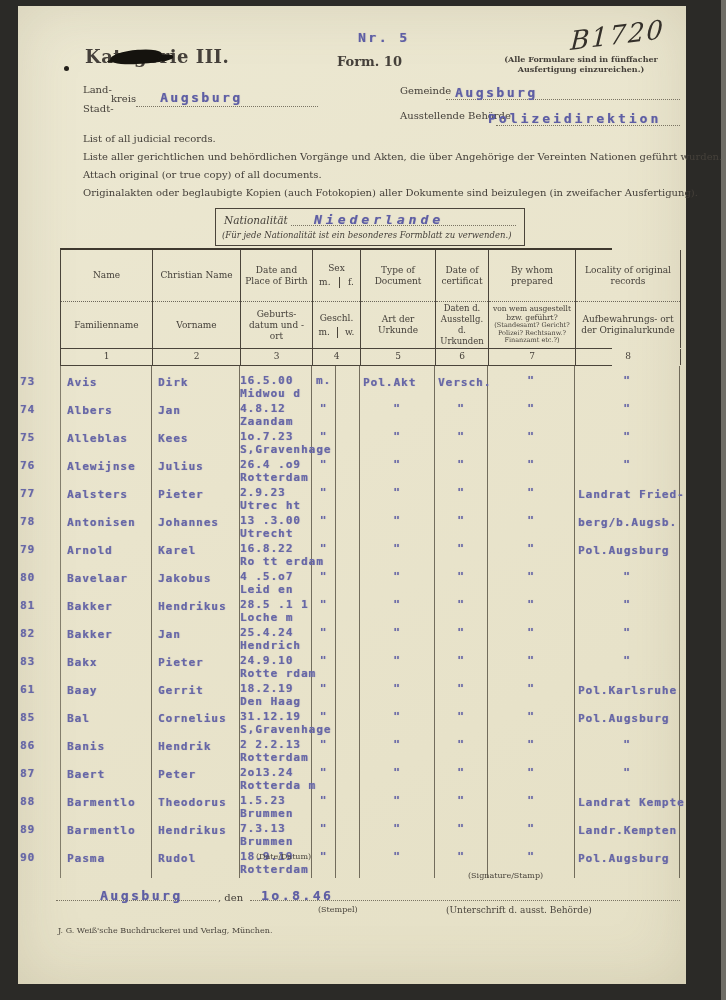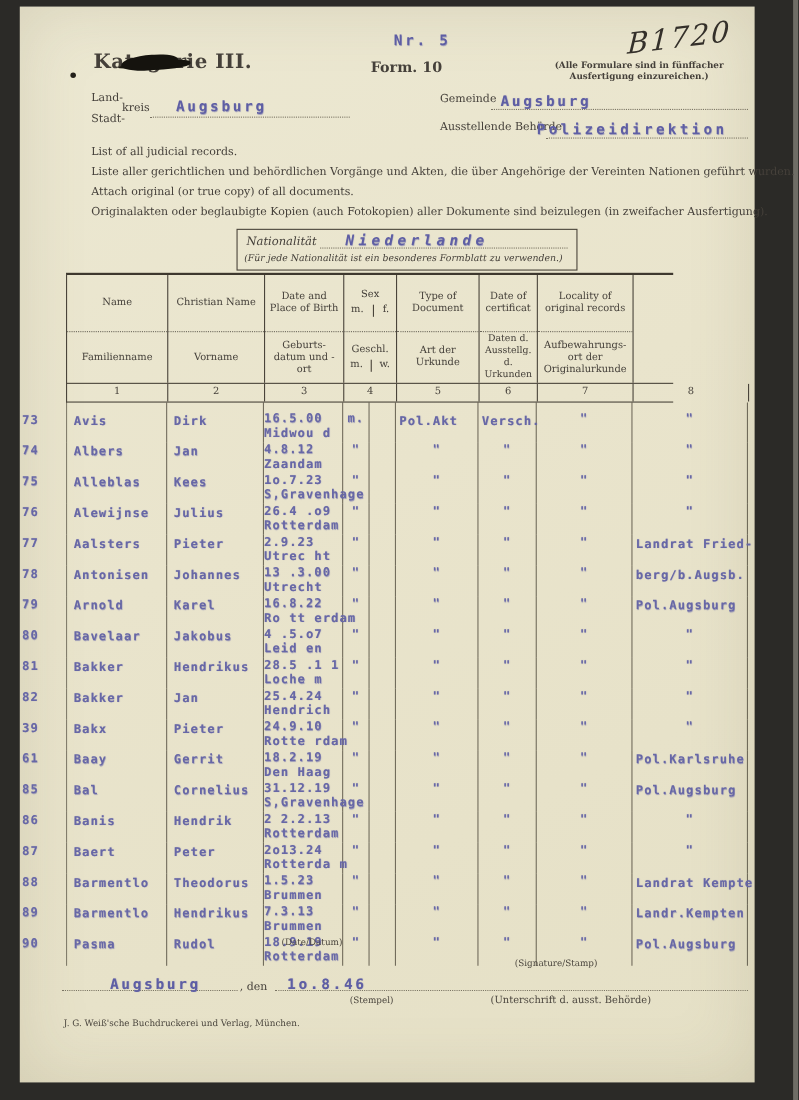--- a/index.html
+++ b/index.html
@@ -140,20 +140,27 @@
           </div>
         </div>
         <div class="hc">
           <div class="hc-en">Type of Document</div>
           <div class="hc-de">Art der Urkunde</div>
         </div>
         <div class="hc">
           <div class="hc-en">Date of certificat</div>
           <div class="hc-de" style="font-size:8.5px;">Daten d. Ausstellg. d. Urkunden</div>
         </div>
+        <div class="hc">
+          <div class="hc-en">By whom prepared</div>
+          <div class="hc-de" style="font-size:7.5px;line-height:8.5px;">
+            <div>von wem ausgestellt bzw. geführt?</div>
+            <div class="hc-small">(Standesamt? Gericht? Polizei? Rechtsanw.? Finanzamt etc.?)</div>
+          </div>
+        </div>
         <div class="hc" style="border-right:1px solid #4a443a;">
           <div class="hc-en">Locality of original records</div>
           <div class="hc-de">Aufbewahrungs- ort der Originalurkunde</div>
         </div>
       </div>
 
       <div class="numrow">
         <div class="numcell">1</div>
         <div class="numcell">2</div>
         <div class="numcell">3</div>
@@ -399,21 +406,21 @@
               <span class="typed dit">"</span>
             </div>
         <div class="td c7">
               <span class="typed dit">"</span>
             </div>
         <div class="td c8">
               <span class="typed dit">"</span>
             </div>
       </div>
           <div class="trow">
-        <span class="rownum typed">39</span>
+        <span class="rownum typed">83</span>
         <div class="td c1"><span class="typed">Bakx</span></div>
         <div class="td c2"><span class="typed">Pieter</span></div>
         <div class="td c3">
           <span class="typed">24.9.10</span>
           <span class="typed">Rotte rdam</span>
         </div>
         <div class="td c4a">
               <span class="typed dit">"</span>
             </div>
         <div class="td c4b"></div>

